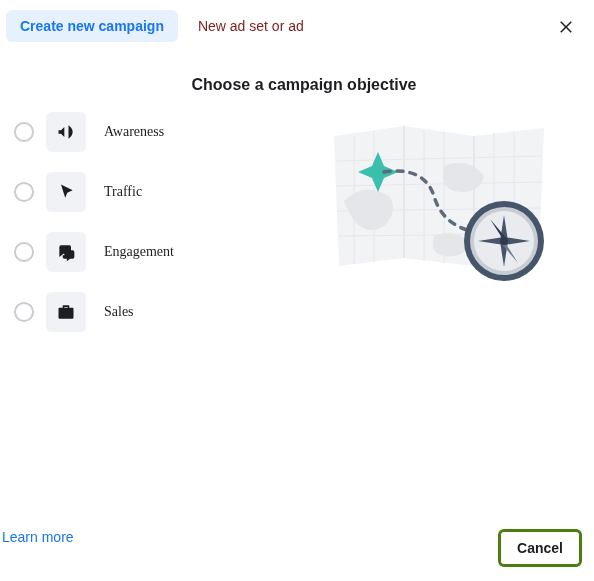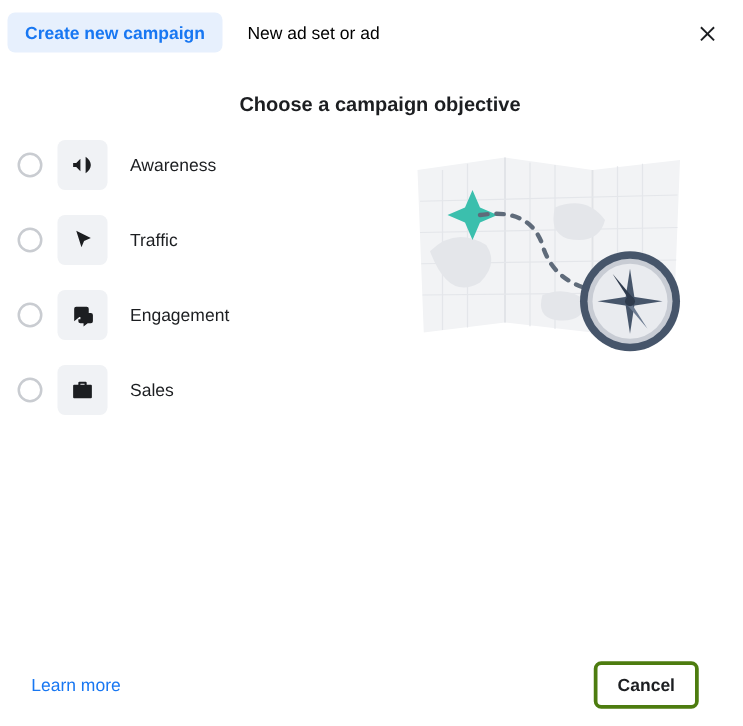--- a/index.html
+++ b/index.html
@@ -19,39 +19,40 @@
   }
   .tabs { display: flex; gap: 6px; flex: 1; }
   .tab {
     font-size: 14px;
     font-weight: 700;
     padding: 8px 14px;
     border-radius: 6px;
     cursor: pointer;
   }
   .tab.active { background: #e7f0fd; color: #1877f2; }
-  .tab.inactive { color: #000000; font-weight: 500; }
+  .tab.inactive { color: #7f1d1d; font-weight: 500; }
   .close {
     width: 28px; height: 28px; display:flex;align-items:center;justify-content:center;
     cursor:pointer; border-radius:50%;
   }
   .close svg { width:18px; height:18px; }
   .heading {
     font-size: 16px;
     font-weight: 700;
     margin: 34px 0 18px 14px;
     text-align: center;
   }
   .body {
     display:flex;
     align-items:flex-start;
   }
   .list {
     margin-left: 14px;
     width: 280px;
+    font-family: Liberation Serif, serif;
   }
   .row {
     display:flex;
     align-items:center;
     margin-bottom: 20px;
   }
   .radio {
     width:20px; height:20px; border:2px solid #c9ccd1; border-radius:50%; flex-shrink:0;
     cursor:pointer;
   }
@@ -80,22 +81,21 @@
     line-height: 1.45;
     color: #65676b;
     text-align: left;
     width: 260px;
   }
   .footer {
     position:absolute;
     bottom: 14px;
     left:0; right:0;
     display:flex;
-    align-items:center;
-    padding: 0 25px;
+    padding: 0 2px;
   }
   .learn {
     color:#1877f2; font-size:14px; cursor:pointer;
   }
   .spacer { flex:1; }
   .btn {
     font-size:14px; font-weight:600; padding:8px 16px; border-radius:6px;
     cursor:pointer; border:none;
   }
   .btn-cancel {

